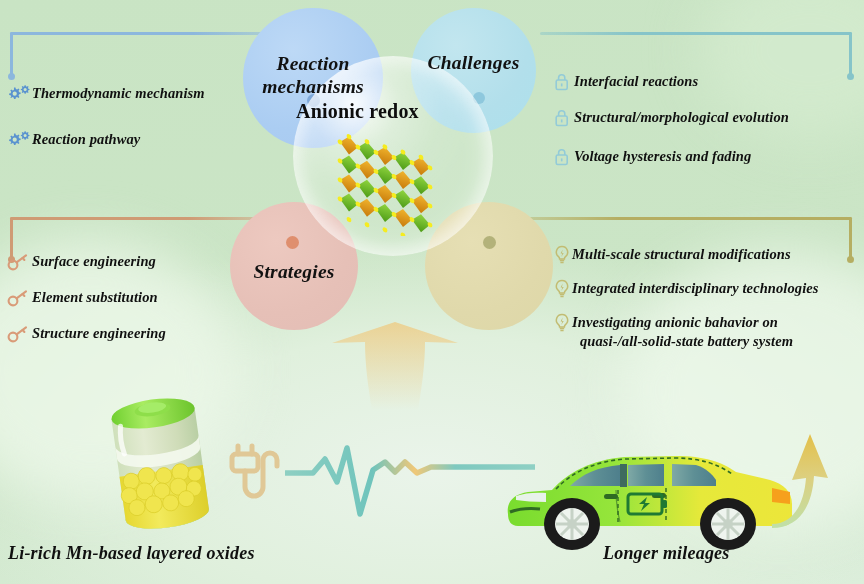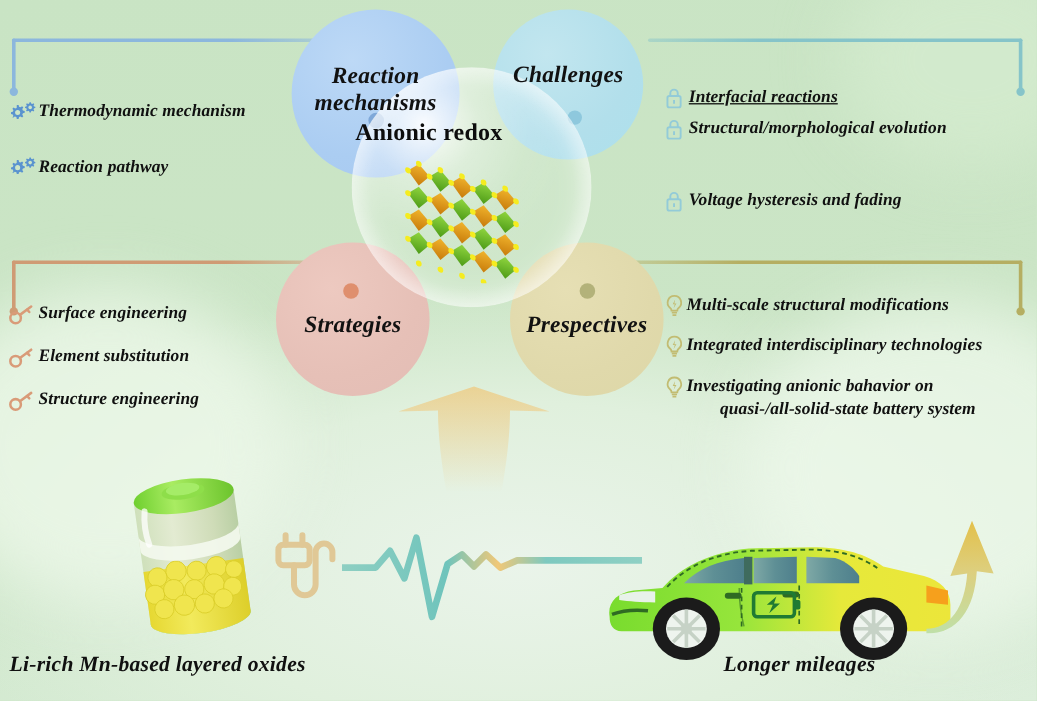--- a/index.html
+++ b/index.html
@@ -74,21 +74,21 @@
   .bracket .nub{position:absolute;width:7px;height:7px;border-radius:50%;}
 
   
   .list{position:absolute;}
   .row{display:flex;align-items:flex-start;}
   .row .ico{flex:0 0 auto;display:flex;align-items:center;justify-content:center;}
   .row .txt{
     font-style:italic;font-weight:bold;color:#101010;
     font-size:14.5px;line-height:1.28;letter-spacing:.1px;
   }
-  .row .txt .l2{display:block;margin-left:28px;}
+  .row .txt .l2{display:block;margin-left:8px;}
 
   
   #arrow-up{position:absolute;left:330px;top:300px;width:130px;height:110px;}
   #battery{position:absolute;left:85px;top:385px;width:150px;height:155px;}
   #plug{position:absolute;left:228px;top:438px;width:58px;height:72px;}
   #wave{position:absolute;left:285px;top:440px;width:250px;height:80px;}
   #car{position:absolute;left:500px;top:430px;width:300px;height:120px;}
   #swoosh{position:absolute;left:770px;top:428px;width:60px;height:100px;}
 
   .caption{
@@ -145,21 +145,20 @@
     <div class="lbl">Challenges</div>
   </div>
 
   <div class="cat" id="cat-st">
     <div class="dot"></div>
     <div class="lbl">Strategies</div>
   </div>
 
   <div class="cat" id="cat-pr">
     <div class="dot"></div>
-    <div class="lbl">Prespectives</div>
   </div>
 
   <div id="bubble"></div>
 
   <svg id="crystal" viewBox="0 0 110 108">
     <defs>
       <linearGradient id="gG" x1="0" y1="0" x2="0" y2="1">
         <stop offset="0" stop-color="#8fd43e"></stop>
           <stop offset="1" stop-color="#4e9c18"></stop>
       </linearGradient>
@@ -268,33 +267,33 @@
             <path d="M18.6 1.2 l1.1 0 .26 1.1.95.4.92-.66.77.77-.66.92.4.95 1.1.26 0 1.1-1.1.26-.4.95.66.92-.77.77-.92-.66-.95.4-.26 1.1-1.1 0-.26-1.1-.95-.4-.92.66-.77-.77.66-.92-.4-.95-1.1-.26 0-1.1 1.1-.26.4-.95-.66-.92.77-.77.92.66.95-.4z"></path>
             <circle cx="19.15" cy="5.5" r="1.5" fill="#cde6c8"></circle>
           </g>
         </svg>
       </span>
       <span class="txt">Reaction pathway</span>
     </div>
   </div>
 
   <div class="list" style="left:552px;top:72px;width:312px;">
-    <div class="row" style="margin-bottom:6px;text-decoration:underline;">
+    <div class="row" style="margin-bottom:16px;">
       <span class="ico" style="width:22px;height:20px;">
         <svg viewBox="0 0 22 20" width="22" height="20">
           <g fill="none" stroke="#93cbd8" stroke-width="1.6">
             <rect x="4.2" y="8" width="11" height="9.5" rx="1.6"></rect>
             <path d="M6.6 8 V5.8 a3.1 3.1 0 0 1 6.2 0 V8"></path>
             <path d="M9.7 11.4 v3"></path>
           </g>
         </svg>
       </span>
       <span class="txt">Interfacial reactions</span>
     </div>
-    <div class="row" style="margin-bottom:40px;">
+    <div class="row" style="margin-bottom:19px;">
       <span class="ico" style="width:22px;height:20px;">
         <svg viewBox="0 0 22 20" width="22" height="20">
           <g fill="none" stroke="#93cbd8" stroke-width="1.6">
             <rect x="4.2" y="8" width="11" height="9.5" rx="1.6"></rect>
             <path d="M6.6 8 V5.8 a3.1 3.1 0 0 1 6.2 0 V8"></path>
             <path d="M9.7 11.4 v3"></path>
           </g>
         </svg>
       </span>
       <span class="txt">Structural/morphological evolution</span>

